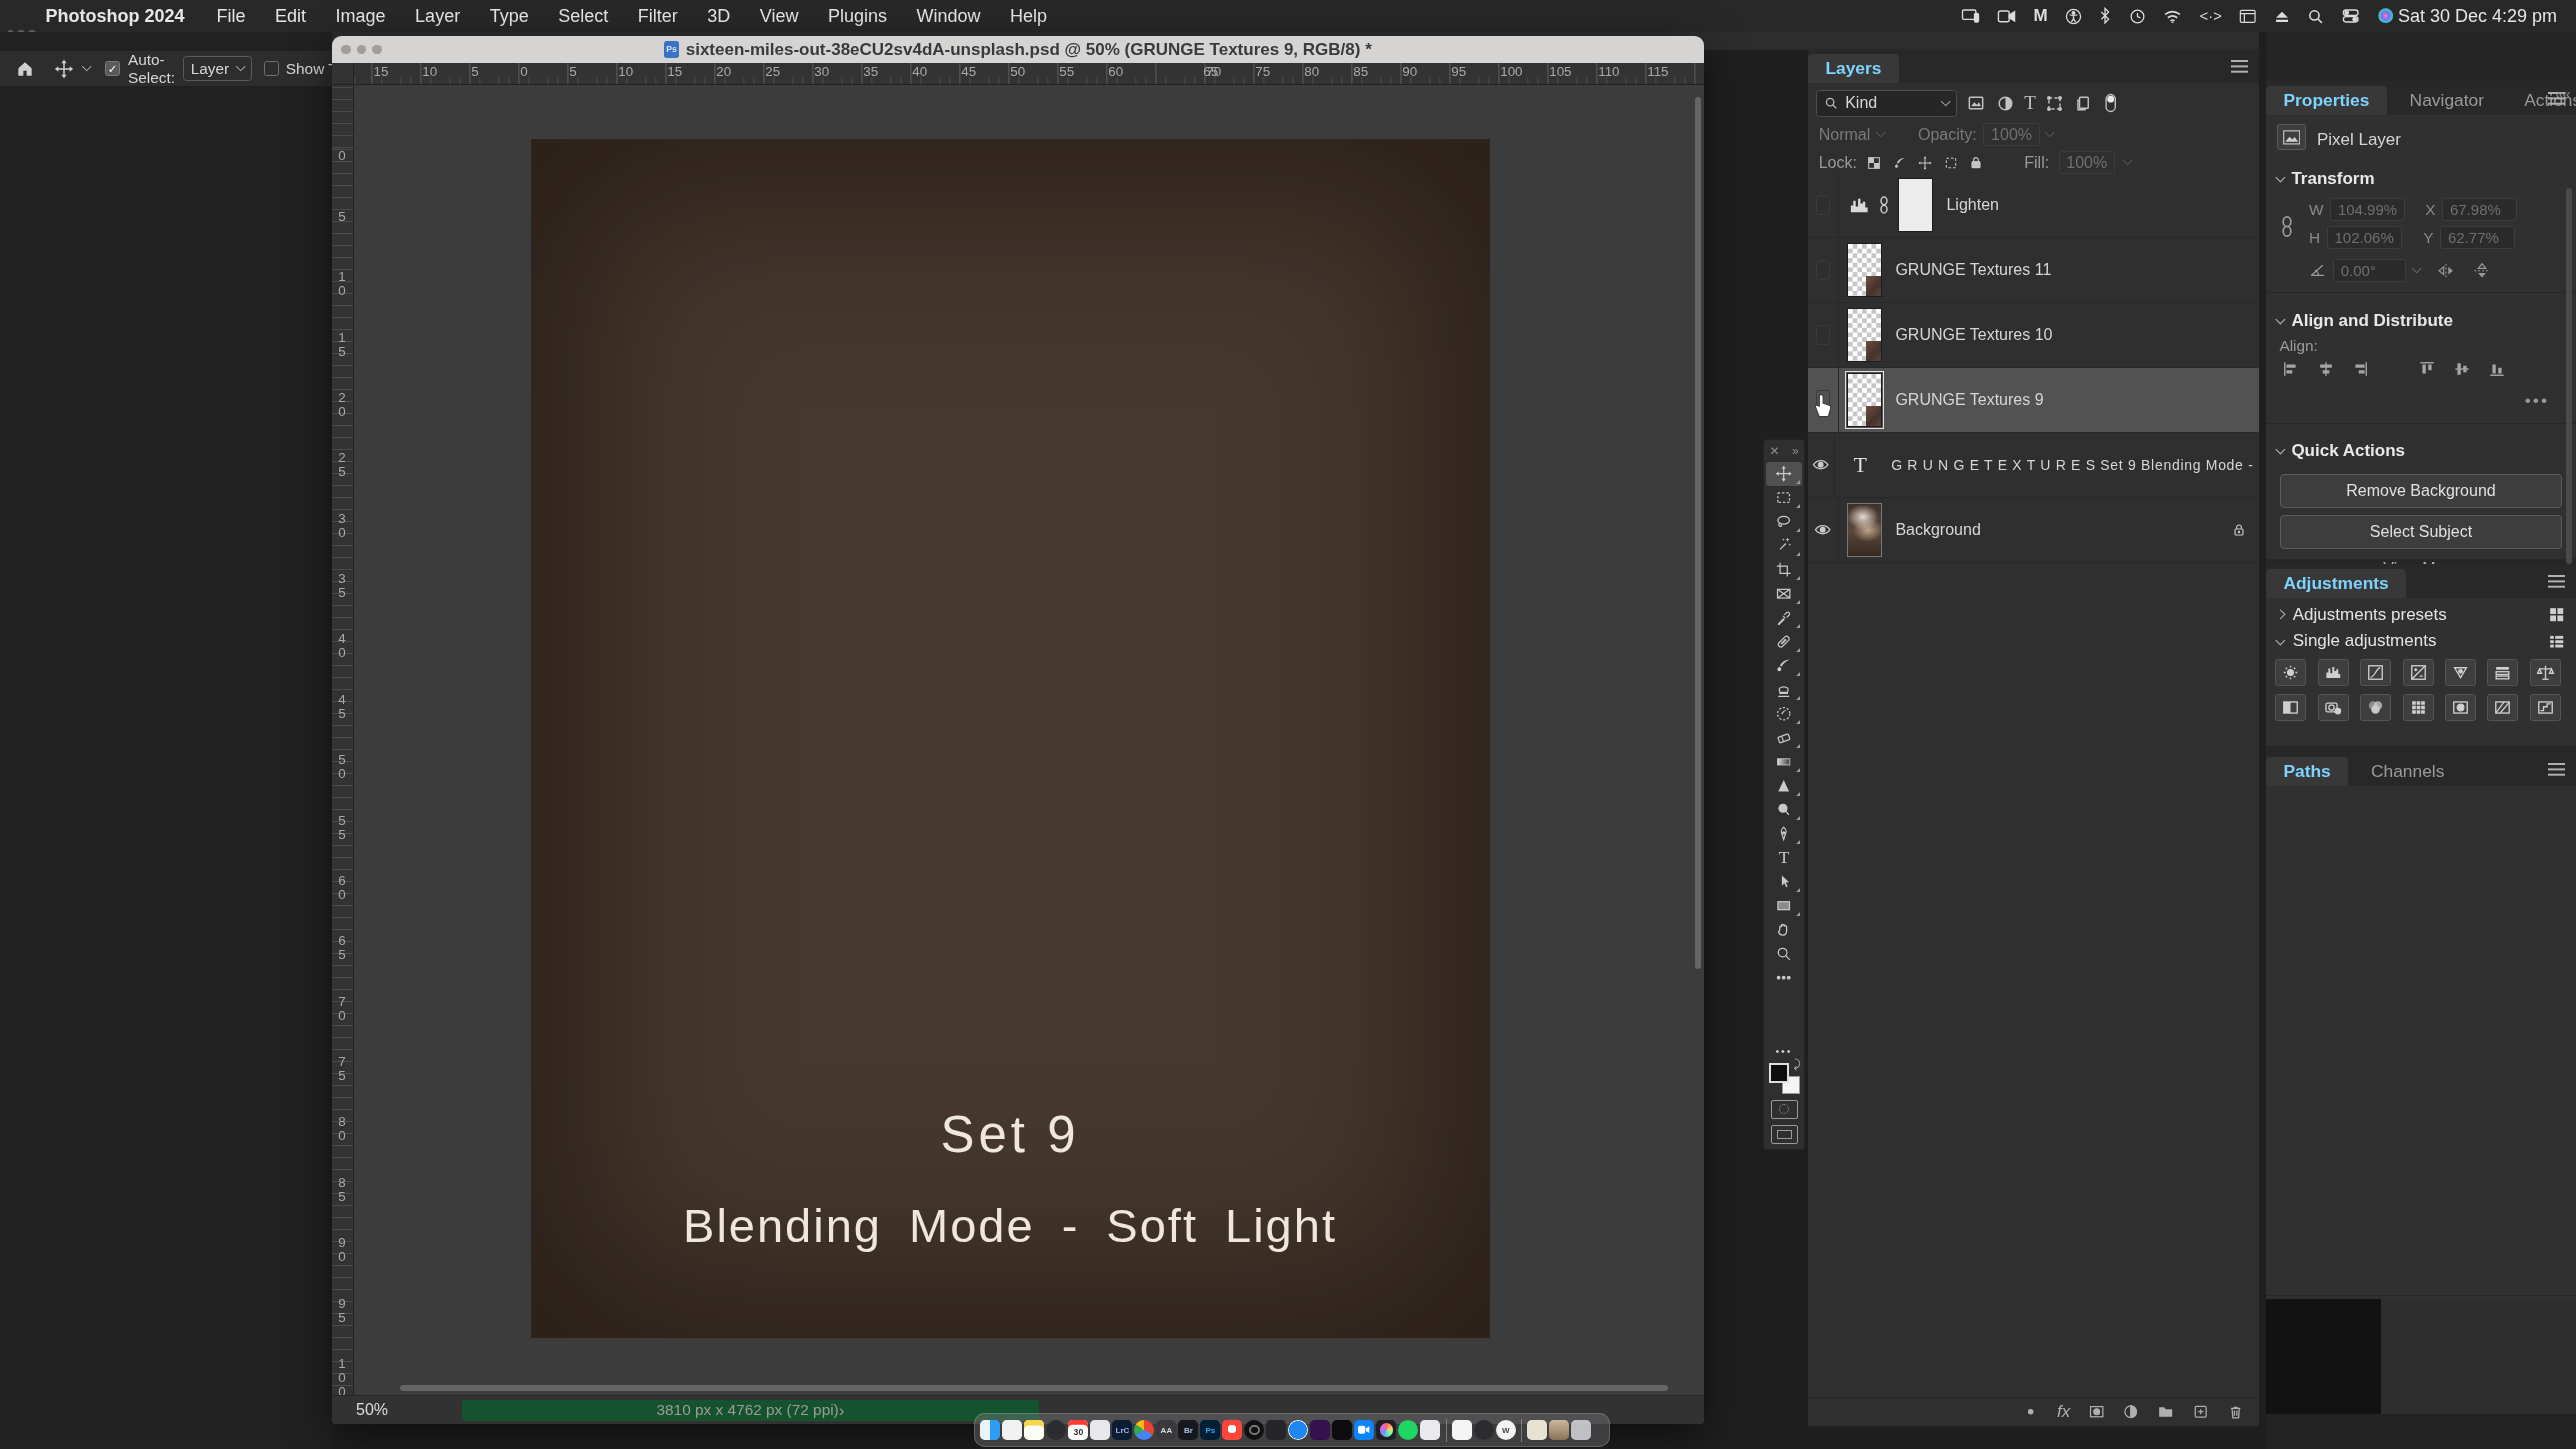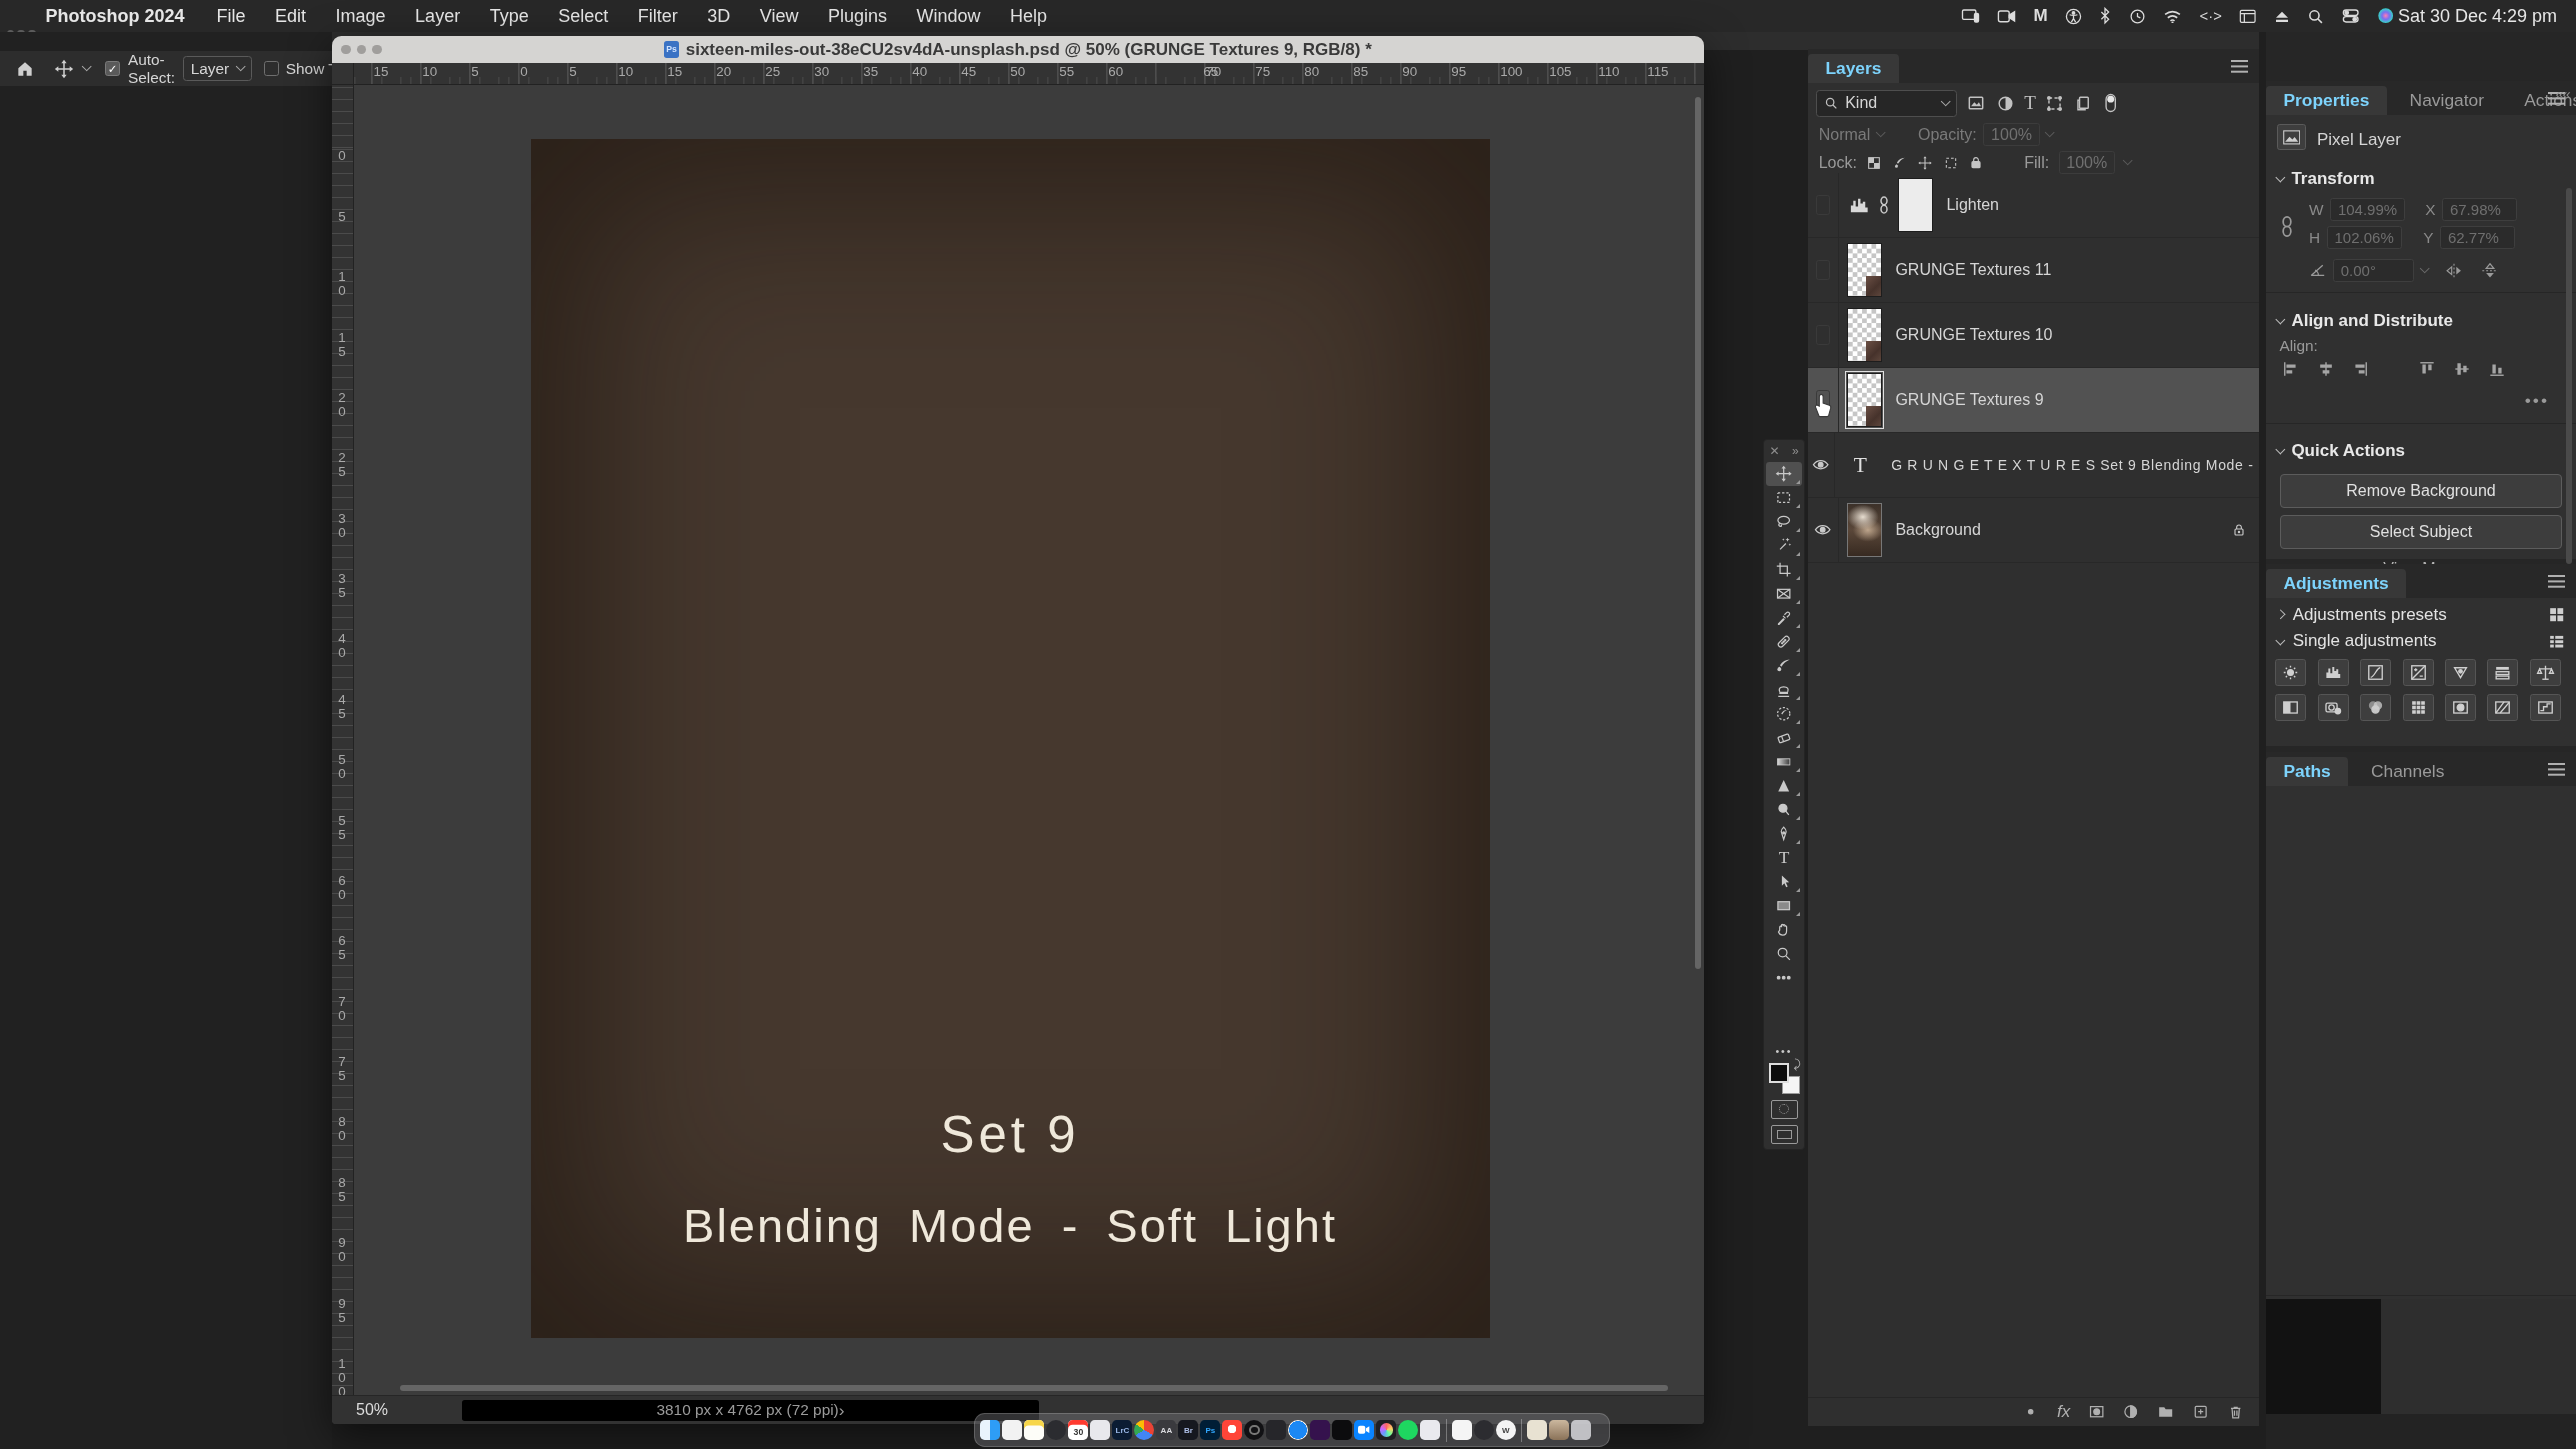--- a/index.html
+++ b/index.html
@@ -83,21 +83,21 @@
   #art-line1 { position:absolute; width:100%; top:879px; font-size:42px; letter-spacing:25.5px; font-weight:400; }
   #art-line2 { position:absolute; width:100%; top:966px; font-size:51px; letter-spacing:4px; font-weight:400; }
   #art-line3 { position:absolute; width:100%; top:1059px; font-size:47px; letter-spacing:2px; word-spacing:12px; font-weight:400; }
   
   #v-scroll { position:absolute; right:2.7px; top:12px; width:6.7px; height:872px; background:#6c6c6c; border-radius:4px; opacity:.85;}
   #h-scroll { position:absolute; left:46px; bottom:4px; height:6px; width:1268px; background:#6c6c6c; border-radius:3.4px; opacity:.85;}
   
   #doc-status { position:absolute; left:0; bottom:0; width:100%; height:29px; background:#323232;
     border-top:0.7px solid #262626; display:flex; align-items:center; color:#dcdcdc; font-size:16px; }
   #doc-status .zoom { margin-left:24px; }
-  #doc-status .sizebox { margin-left:74px; width:577px; height:21px; background:#000000; border-radius:2.7px;
+  #doc-status .sizebox { margin-left:74px; width:577px; height:21px; background:#14532d; border-radius:2.7px;
     color:#9b9b9b; display:flex; align-items:center; justify-content:center; font-size:15.4px;}
   
   #toolbar { position:absolute; left:1763px; top:439px; width:42px; height:711px; background:#2f2f2f;
     border:0.7px solid #242424; border-radius:4px; }
   #toolbar-head { height:21.5px; display:flex; align-items:center; justify-content:space-between;
     padding:0 5.4px; color:#8f8f8f; font-size:12px; }
   .tool { position:relative; width:36px; height:24px; margin:0 auto; display:flex; align-items:center;
     justify-content:center; color:#c9c9c9; border-radius:3.4px; }
   .tool.active { background:#505050; }
   .tool .fly { position:absolute; right:2px; bottom:2px; width:0; height:0;
@@ -882,21 +882,21 @@
         <span class="tfield">102.06%</span>
         <span style="margin-left:14.8px">Y</span>
         <span class="tfield">62.77%</span>
       </div>
       <div class="trow" style="padding-top:6.7px">
         <span class="ficon">
           <svg width="17.4" height="14.8" viewBox="0 0 24 20" fill="none" stroke="#9a9a9a" stroke-width="1.8">
               <path d="M3 17 L19 3 M3 17 H21 M13 17 a9 9 0 0 0 -4.5 -7.5"></path>
             </svg>
           </span>
-        <span class="tfield" style="width:81px">0.00°</span>
+        <span class="tfield" style="width:73px">0.00°</span>
         <span class="chev" style="border-color:#6a6a6a"></span>
         <span class="flipic">
           <svg width="20" height="17.4" viewBox="0 0 26 22">
               <path d="M13 2 v18" stroke="#9a9a9a" stroke-width="1.4" stroke-dasharray="2.5 2.5"></path>
               <path d="M10 6 L4 11 L10 16 Z" fill="none" stroke="#9a9a9a" stroke-width="1.5"></path>
               <path d="M16 6 L22 11 L16 16 Z" fill="#9a9a9a"></path>
             </svg>
           </span>
         <span class="flipic">
           <svg width="20" height="17.4" viewBox="0 0 26 22">

